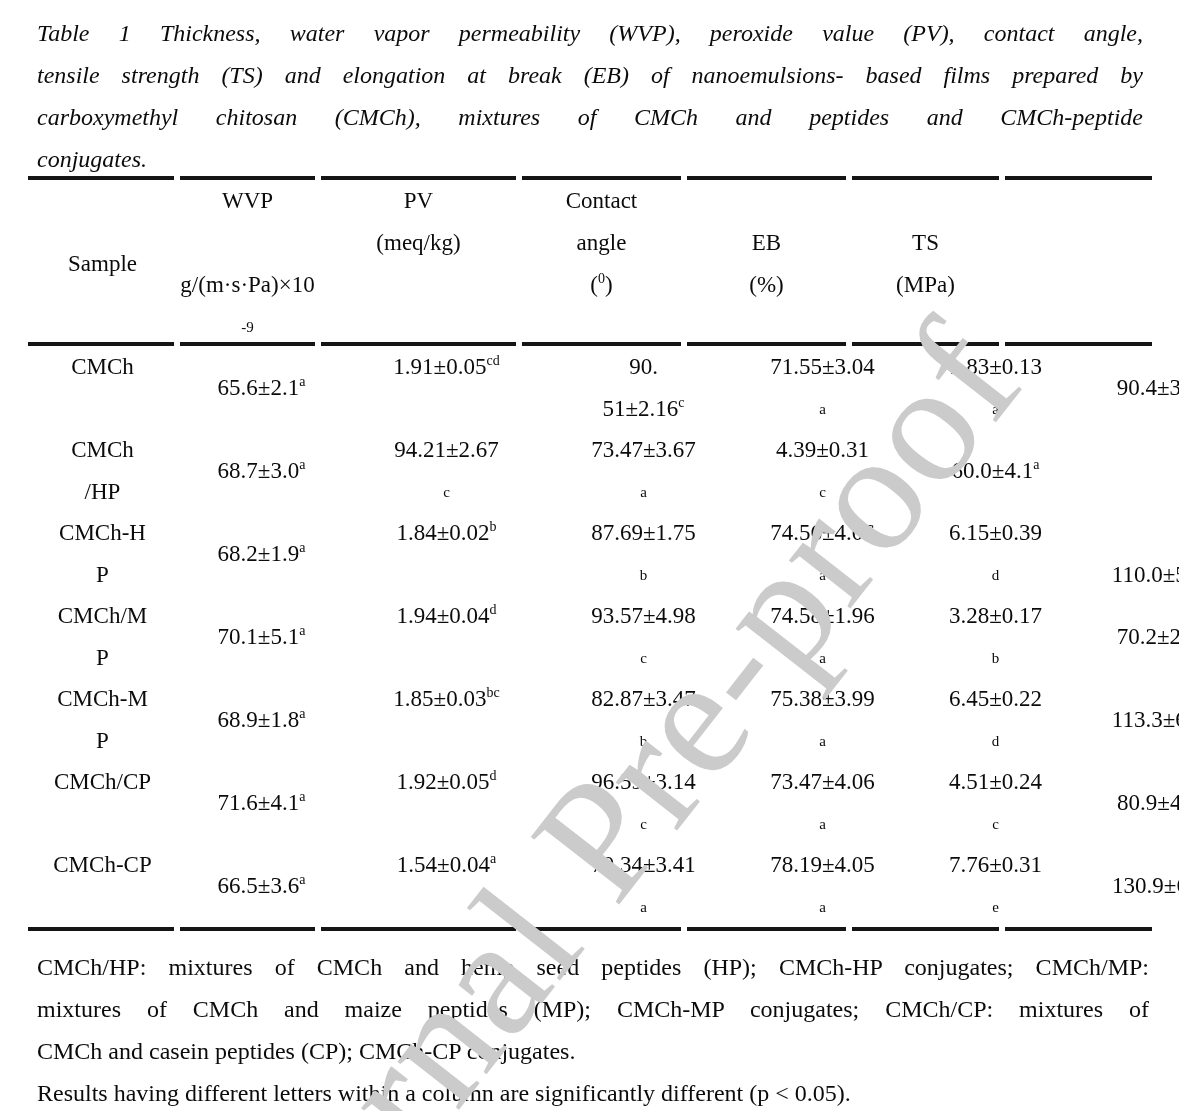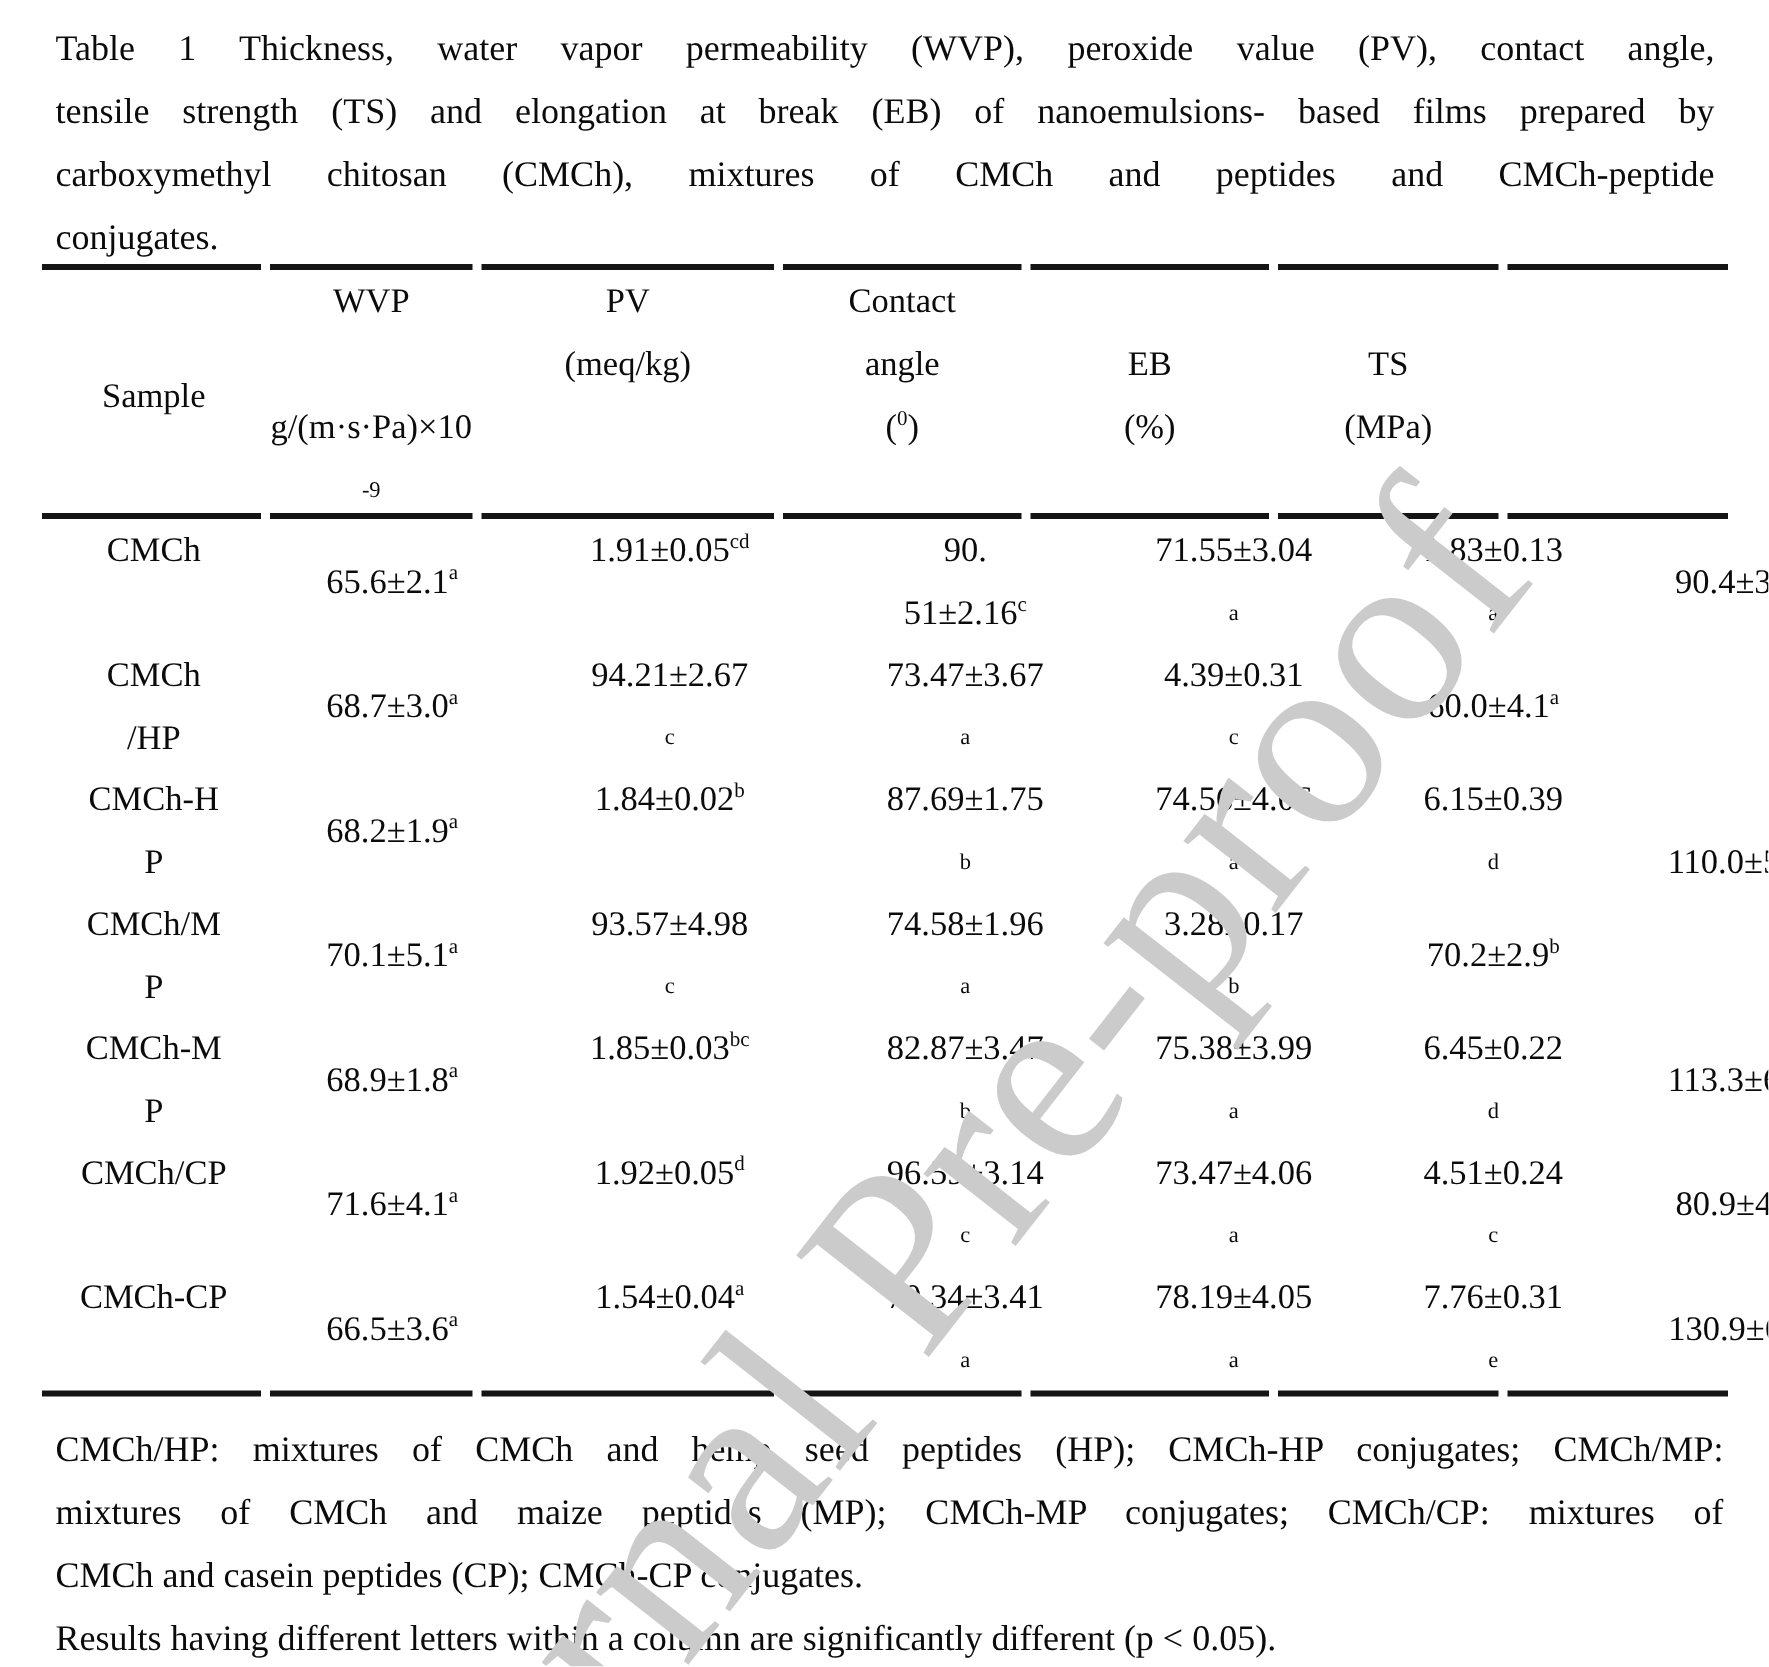--- a/index.html
+++ b/index.html
@@ -1,21 +1,21 @@
 <!DOCTYPE html>
 <html><head>
 <meta charset="utf-8">
 <style>
   html,body{margin:0;padding:0;background:#ffffff;}
   .page{
     position:relative;width:1179px;height:1111px;background:#ffffff;overflow:hidden;
     font-family:"Liberation Serif","DejaVu Serif",serif;color:#0b0b0b;
   }
   
-  .caption{position:absolute;left:37px;top:12px;width:1106px;font-size:24px;line-height:42px;}
+  .caption{position:absolute;left:37px;top:12px;width:1106px;font-size:24px;line-height:42px;font-style:italic;}
   .cl{height:42px;white-space:nowrap;}
   .jline{text-align:justify;text-align-last:justify;white-space:normal;overflow:hidden;}
   .lline{text-align:left;}
   
   .tablewrap{position:absolute;left:28px;top:176px;width:1124px;}
   .rule{display:grid;grid-template-columns:149px 141px 201px 165px 165px 153px 150px;}
   .rule>div{height:4px;background:#151515;margin:0 3px;}
   .rule>div:first-child{margin-left:0;}
   .rule>div:last-child{margin-right:0;}
   .thead,.trow{display:grid;grid-template-columns:149px 141px 201px 165px 165px 153px 150px;}
@@ -176,20 +176,23 @@
         </div>
         <div class="trow">
           <div class="cell top">
             <div class="line">CMCh/M</div>
             <div class="line">P</div>
           </div>
           <div class="cell mid">
             <div class="line"><span>70.1±5.1</span><sup>a</sup></div>
           </div>
           <div class="cell top">
+            <div class="line"><span>1.94±0.04</span><sup>d</sup></div>
+          </div>
+          <div class="cell top">
             <div class="line">93.57±4.98</div>
             <div class="line sm">c</div>
           </div>
           <div class="cell top">
             <div class="line">74.58±1.96</div>
             <div class="line sm">a</div>
           </div>
           <div class="cell top">
             <div class="line">3.28±0.17</div>
             <div class="line sm">b</div>

